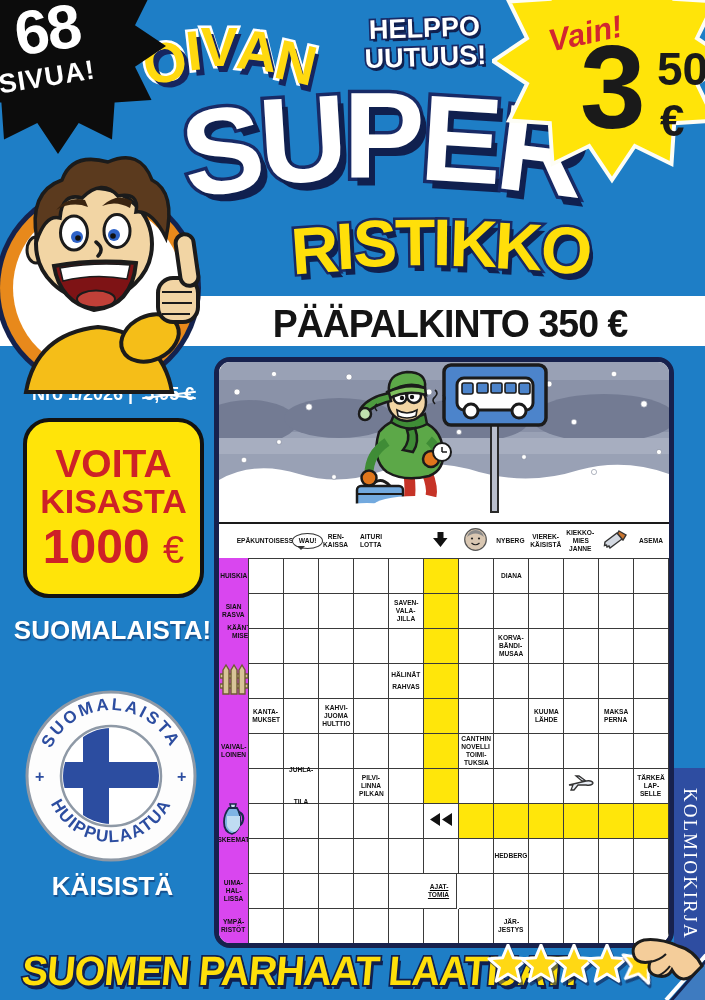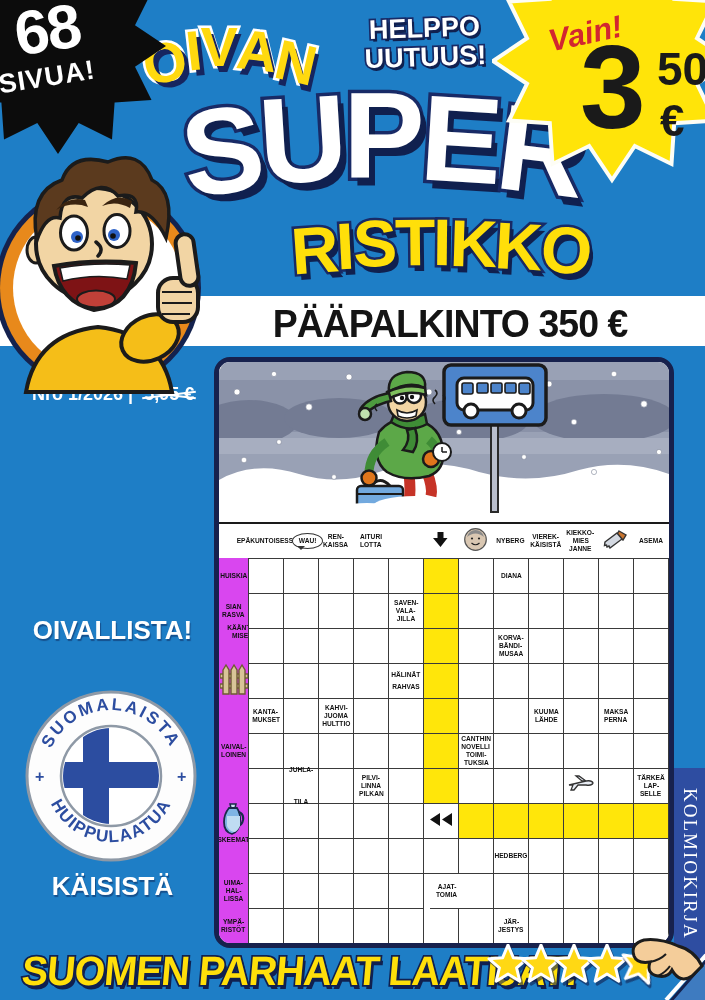--- a/index.html
+++ b/index.html
@@ -165,23 +165,31 @@
       <path d="M172,152 h30 M172,163 h30 M172,174 h28" stroke="#1b1b1b" stroke-width="2.2" fill="none"></path>
     </svg>
   </div>
 
   <div class="abs issue">
     <span>Nro 1/2026</span>
     <span>|</span>
     <span class="old-price">5,95 €</span>
   </div>
 
+  <div class="abs contest">
+    <div class="l1">VOITA</div>
+    <div class="l2">KISASTA</div>
+    <div class="l3">
+      <span>1000</span>
+      <span class="cur">€</span>
+    </div>
+  </div>
 
   <div class="abs promo promo1">
-    <div>OIVALLISTA!</div>
+    <div>SUOMALAISTA!</div>
   </div>
 
   <div class="abs badge">
     <svg width="172" height="172" viewBox="0 0 172 172">
       <defs>
         <path id="arcTop" d="M20,86 A66,66 0 0 1 152,86"></path>
         <path id="arcBot" d="M20,86 A66,66 0 0 0 152,86"></path>
         <clipPath id="flagClip">
             <circle cx="86" cy="86" r="48"></circle>
           </clipPath>
@@ -550,21 +558,21 @@
         </div>
         <div class="cell" style="left: 280px; top: 280px;"></div>
         <div class="cell" style="left: 315px; top: 280px;"></div>
         <div class="cell" style="left: 350px; top: 280px;"></div>
         <div class="cell" style="left: 385px; top: 280px;"></div>
         <div class="cell" style="left: 0px; top: 315px;"></div>
         <div class="cell" style="left: 35px; top: 315px;"></div>
         <div class="cell" style="left: 70px; top: 315px;"></div>
         <div class="cell" style="left: 105px; top: 315px;"></div>
         <div class="cell" style="left: 140px; top: 315px;"></div>
-        <div class="cell" style="left: 181px; top: 315px;">
+        <div class="cell" style="left: 173px; top: 315px; text-decoration: underline;">
           <div class="t7">AJAT-</div>
           <div class="t7">TOMIA</div>
         </div>
         <div class="cell" style="left: 210px; top: 315px;"></div>
         <div class="cell" style="left: 245px; top: 315px;"></div>
         <div class="cell" style="left: 280px; top: 315px;"></div>
         <div class="cell" style="left: 315px; top: 315px;"></div>
         <div class="cell" style="left: 350px; top: 315px;"></div>
         <div class="cell" style="left: 385px; top: 315px;"></div>
         <div class="cell" style="left: 0px; top: 350px;"></div>

